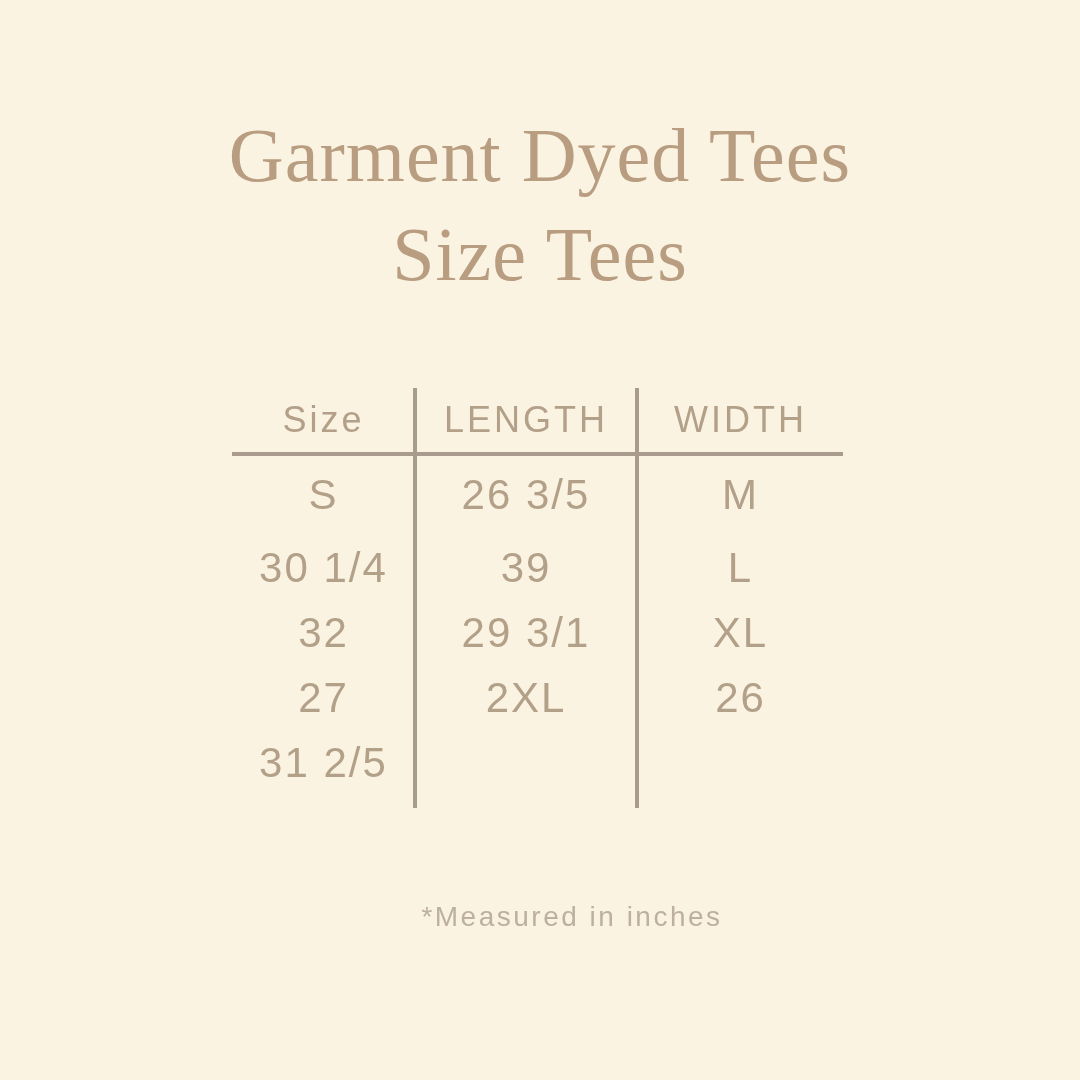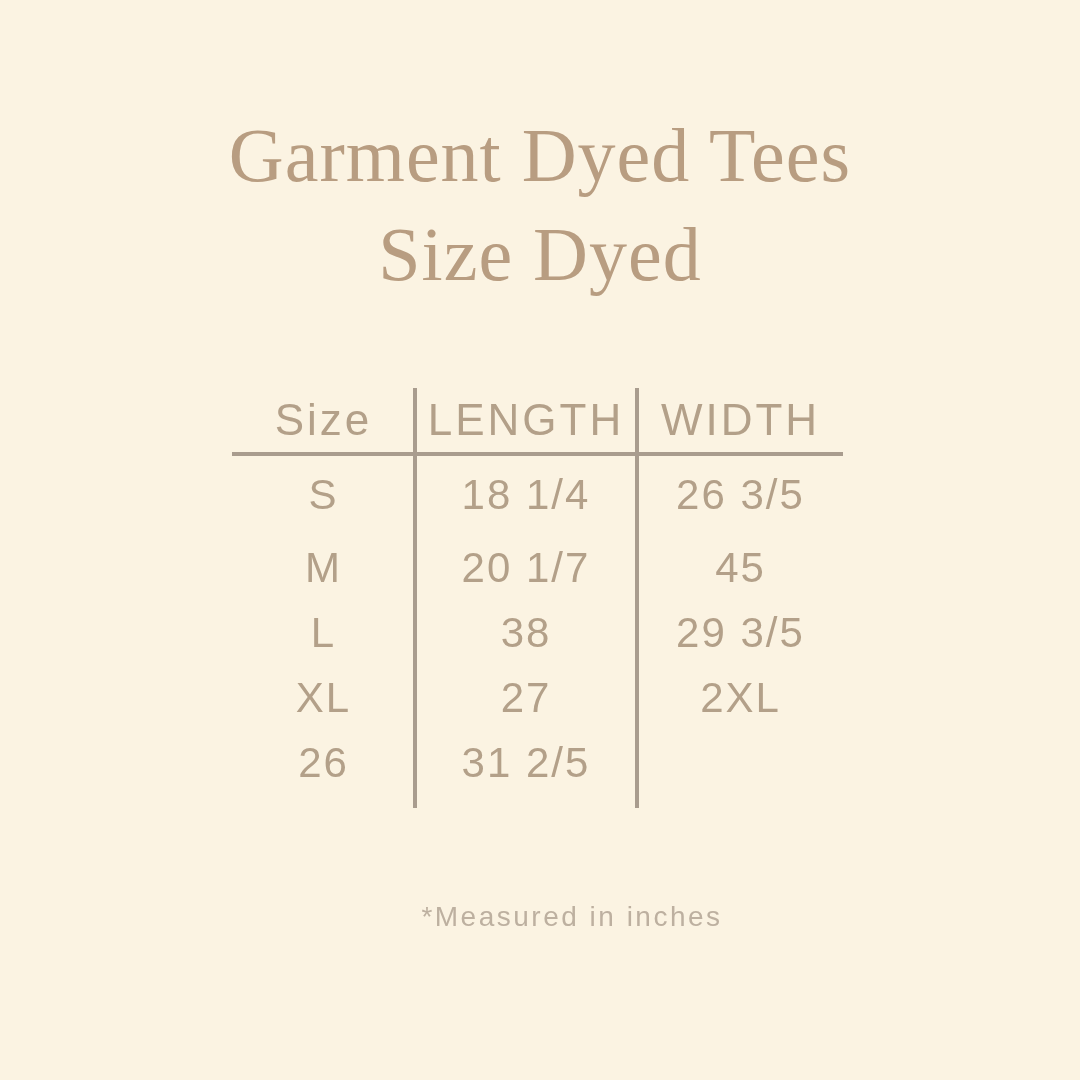--- a/index.html
+++ b/index.html
@@ -42,21 +42,21 @@
   }
   .cell {
     display: flex;
     align-items: center;
     justify-content: center;
     font-size: 42px;
     letter-spacing: 2px;
     font-weight: 400;
   }
   .cell.header {
-    font-size: 44px;
+    font-size: 36px;
     letter-spacing: 3px;
   }
   
   .h-rule {
     position: absolute;
     left: 232px;
     top: 452px;
     width: 611px;
     height: 4px;
     background: #a99c8e;
@@ -84,40 +84,39 @@
     padding-left: 32px;
   }
 </style>
 </head>
 <body>
 
 <div class="canvas">
 
   <div class="title">
     <div>Garment Dyed Tees</div>
-    <div>Size Dyed</div>
+    <div>Size Tees</div>
   </div>
 
   <div class="size-table">
 
     <div class="cell header">Size</div>
     <div class="cell header">LENGTH</div>
     <div class="cell header">WIDTH</div>
 
     <div class="cell">S</div>
-    <div class="cell">18 1/4</div>
     <div class="cell">26 3/5</div>
 
     <div class="cell">M</div>
-    <div class="cell">20 1/7</div>
-    <div class="cell">45</div>
+    <div class="cell">30 1/4</div>
+    <div class="cell">39</div>
 
     <div class="cell">L</div>
-    <div class="cell">38</div>
-    <div class="cell">29 3/5</div>
+    <div class="cell">32</div>
+    <div class="cell">29 3/1</div>
 
     <div class="cell">XL</div>
     <div class="cell">27</div>
 
     <div class="cell">2XL</div>
     <div class="cell">26</div>
     <div class="cell">31 2/5</div>
   </div>
 
   <div class="h-rule"></div>

